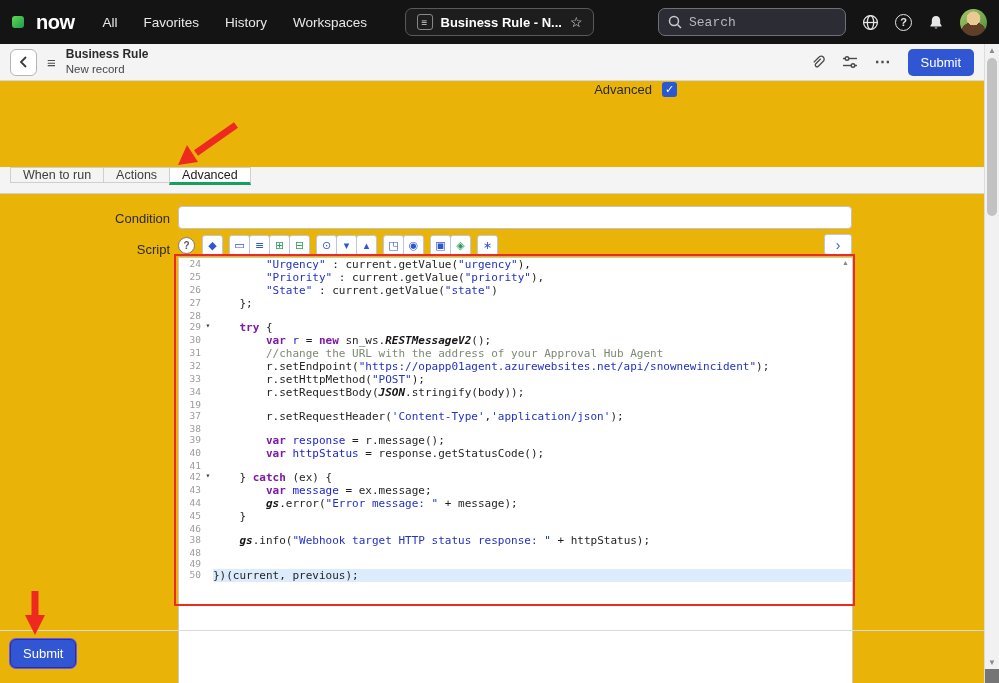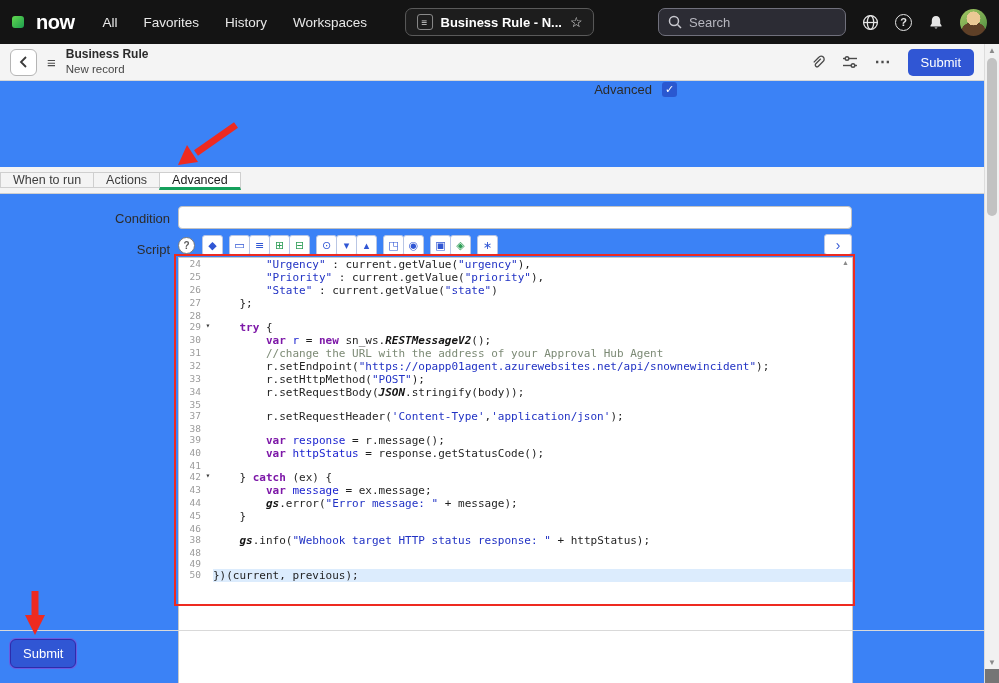--- a/index.html
+++ b/index.html
@@ -12,21 +12,21 @@
   .topnav{position:absolute;top:0;left:0;right:0;height:44px;background:#141414;display:flex;align-items:center;padding:0 12px;color:#ececec;z-index:20}
   .logo{display:flex;align-items:center;gap:12px;margin-right:28px;cursor:pointer}
   .logo-mark{width:12px;height:12px;border-radius:3px;background:linear-gradient(135deg,#62d84e,#1d9e4f)}
   .logo-text{font-size:20px;font-weight:bold;letter-spacing:-.5px;color:#fff}
   .nav-item{font-size:13.5px;margin-right:26px;color:#e8e8e8;cursor:pointer;white-space:nowrap}
   .record-pill{position:absolute;left:50%;transform:translateX(-50%);display:flex;align-items:center;gap:8px;height:28px;padding:0 11px;background:#1d1d1d;border:1px solid #5a5a5a;border-radius:7px;font-size:13px;font-weight:bold;color:#fff;cursor:pointer}
   .pill-icon{width:16px;height:16px;border:1px solid #8a8a8a;border-radius:3px;font-size:10px;color:#d8d8d8;display:flex;align-items:center;justify-content:center;font-weight:normal}
   .pill-star{font-size:14px;color:#e0e0e0;font-weight:normal}
   .nav-right{margin-left:auto;display:flex;align-items:center;gap:16px}
   .search-box{display:flex;align-items:center;gap:7px;width:188px;height:28px;background:#2c2c34;border:1px solid #70707c;border-radius:7px;padding:0 9px}
-  .search-input{flex:1;background:transparent;border:0;outline:0;color:#e8e8e8;font-size:13px;font-family:Liberation Sans, sans-serif;min-width:0}
+  .search-input{flex:1;background:transparent;border:0;outline:0;color:#e8e8e8;font-size:13px;font-family:Liberation Mono, monospace;min-width:0}
   .search-input::placeholder{color:#b7b7bf}
   .nav-icon{display:flex;align-items:center;justify-content:center;cursor:pointer}
   .help-circ{width:17px;height:17px;border:1.4px solid #e6e6e6;border-radius:50%;font-size:11px;color:#e6e6e6;font-weight:bold;display:flex;align-items:center;justify-content:center}
   .avatar{width:27px;height:27px;border-radius:50%;cursor:pointer;background:
     radial-gradient(circle at 50% 35%,#eac995 0 31%,rgba(0,0,0,0) 32%),
     radial-gradient(circle at 50% 97%,#5f4027 0 45%,rgba(0,0,0,0) 46%),
     linear-gradient(140deg,#a6c964,#4c8a3f)}
 
   
   .headerbar{position:absolute;top:44px;left:0;right:15px;height:37px;background:#f4f4f4;border-bottom:1px solid #d7d7d7;display:flex;align-items:center;padding:0 10px;gap:10px;z-index:15}
@@ -34,26 +34,26 @@
   .hamburger{font-size:15px;color:#4e4e4e;cursor:pointer}
   .title-block{line-height:1.3}
   .rec-type{font-size:12px;font-weight:bold;color:#2b2b2b}
   .rec-name{font-size:11.5px;color:#474747}
   .header-actions{margin-left:auto;display:flex;align-items:center;gap:17px}
   .h-icon{display:flex;align-items:center;cursor:pointer;color:#4a4a4a}
   .more-dots{font-size:16px;font-weight:bold;color:#4a4a4a;cursor:pointer;line-height:1}
   .submit-top{background:#3056d4;color:#fff;border:0;border-radius:5px;font-size:13px;padding:6px 13px;cursor:pointer;font-family:inherit}
 
   
-  .content{position:absolute;inset:0;background:#3b82f6;z-index:1}
+  .content{position:absolute;inset:0;background:#eab308;z-index:1}
   .adv-row{position:absolute;top:81px;left:0;right:322px;height:17px;display:flex;justify-content:flex-end;align-items:center;gap:10px}
   .adv-label{font-size:13px;color:#2b2b2b}
   .adv-box{width:15px;height:15px;background:#2a58d0;border-radius:3px;color:#fff;font-size:11px;display:flex;align-items:center;justify-content:center;cursor:pointer}
 
-  .tabstrip{position:absolute;top:167px;left:0;right:15px;height:27px;background:#f4f4f4;border-bottom:1px solid #cfcfcf;display:flex;align-items:center;padding-left:0}
+  .tabstrip{position:absolute;top:167px;left:0;right:15px;height:27px;background:#f4f4f4;border-bottom:1px solid #cfcfcf;display:flex;align-items:flex-start;padding-left:10px}
   .tab{font-size:12.5px;color:#3d3d3d;background:#f4f4f4;border:1px solid #cfcfcf;padding:0 12px;margin-right:-1px;cursor:pointer;font-family:inherit}
   .tab.active{background:#fff;border-bottom:3px solid #15a05c;color:#1b1b1b;margin-bottom:-2px;position:relative;z-index:2}
 
   .cond-label{position:absolute;left:0;top:211px;width:170px;text-align:right;font-size:13px;color:#2c2c2c}
   .cond-input{position:absolute;left:178px;top:206px;width:674px;height:23px;border:1px solid #c2c2c2;border-radius:4px;font:13px "Liberation Sans",sans-serif;padding:0 8px;outline:none;background:#fff}
   .script-label{position:absolute;left:0;top:242px;width:170px;text-align:right;font-size:13px;color:#2c2c2c}
 
   .editor-toolbar{position:absolute;left:178px;top:233px;width:674px;height:24px;display:flex;align-items:center;gap:7px}
   .tb-help{width:17px;height:17px;border:1.3px solid #7a7a7a;border-radius:50%;color:#5c5c5c;font-size:10px;font-weight:bold;display:flex;align-items:center;justify-content:center;cursor:pointer;background:#fff}
   .tb-group{display:flex}
@@ -196,21 +196,21 @@
             <span class="ln">33</span>
             <span class="fold"></span>
             <span class="code"><span class="tk-d">        r.setHttpMethod(</span><span class="tk-s">"POST"</span><span class="tk-d">);</span></span>
           </div>
           <div class="code-line">
             <span class="ln">34</span>
             <span class="fold"></span>
             <span class="code"><span class="tk-d">        r.setRequestBody(</span><span class="tk-t">JSON</span><span class="tk-d">.stringify(body));</span></span>
           </div>
           <div class="code-line">
-            <span class="ln">35</span>
+            <span class="ln">19</span>
             <span class="fold"></span>
             <span class="code"></span>
           </div>
           <div class="code-line">
             <span class="ln">37</span>
             <span class="fold"></span>
             <span class="code"><span class="tk-d">        r.setRequestHeader(</span><span class="tk-s">'Content-Type'</span><span class="tk-d">,</span><span class="tk-s">'application/json'</span><span class="tk-d">);</span></span>
           </div>
           <div class="code-line">
             <span class="ln">38</span>

